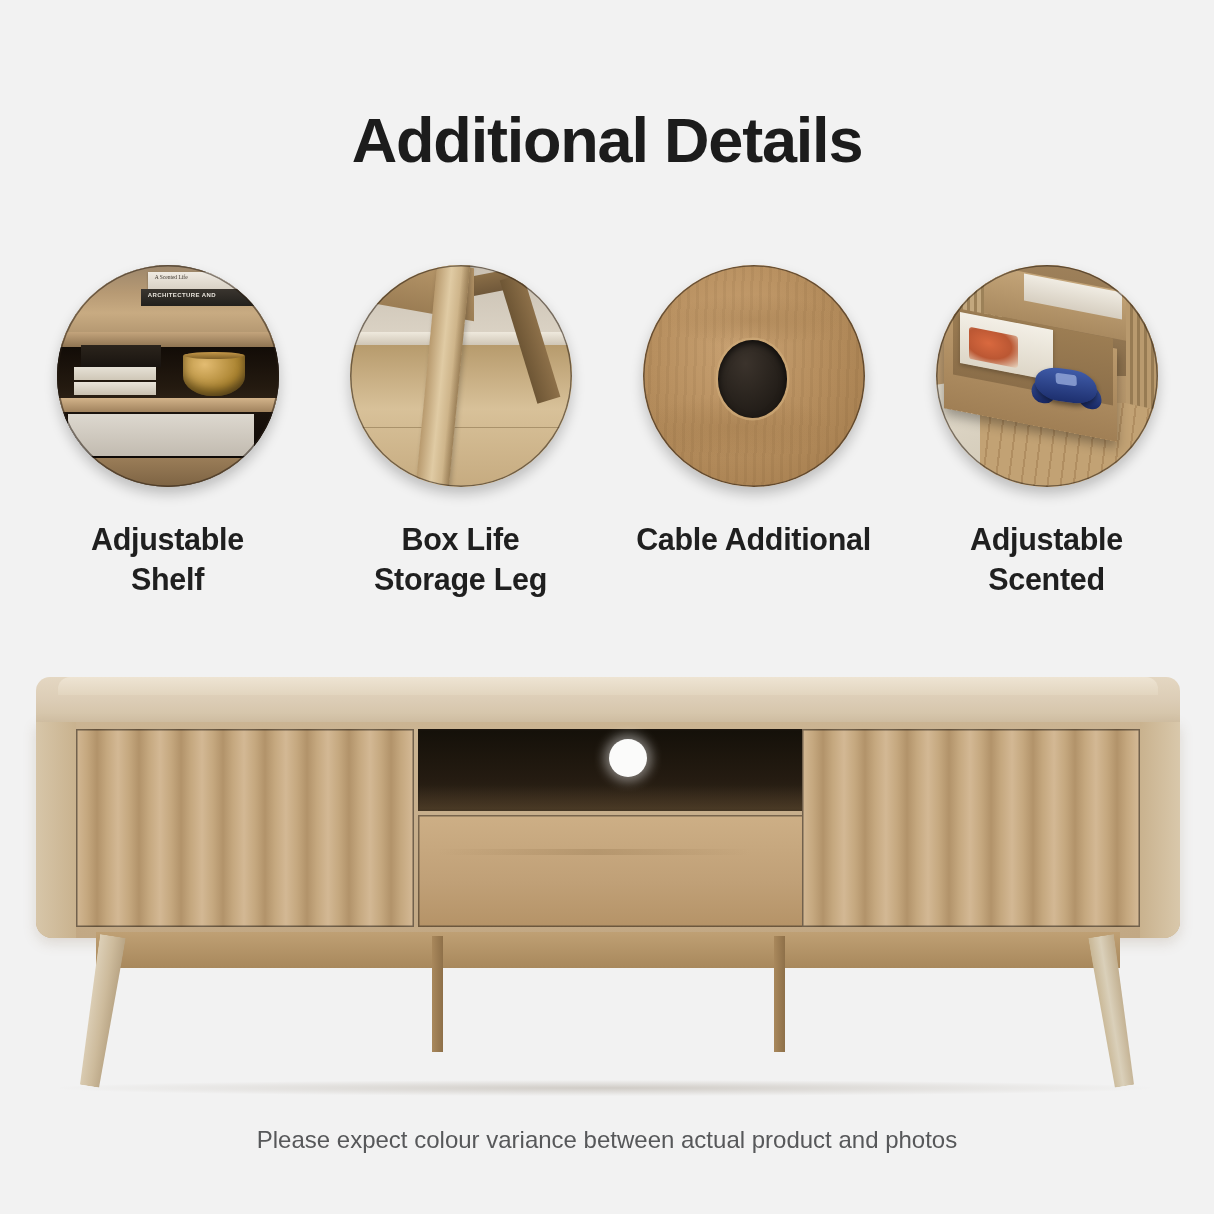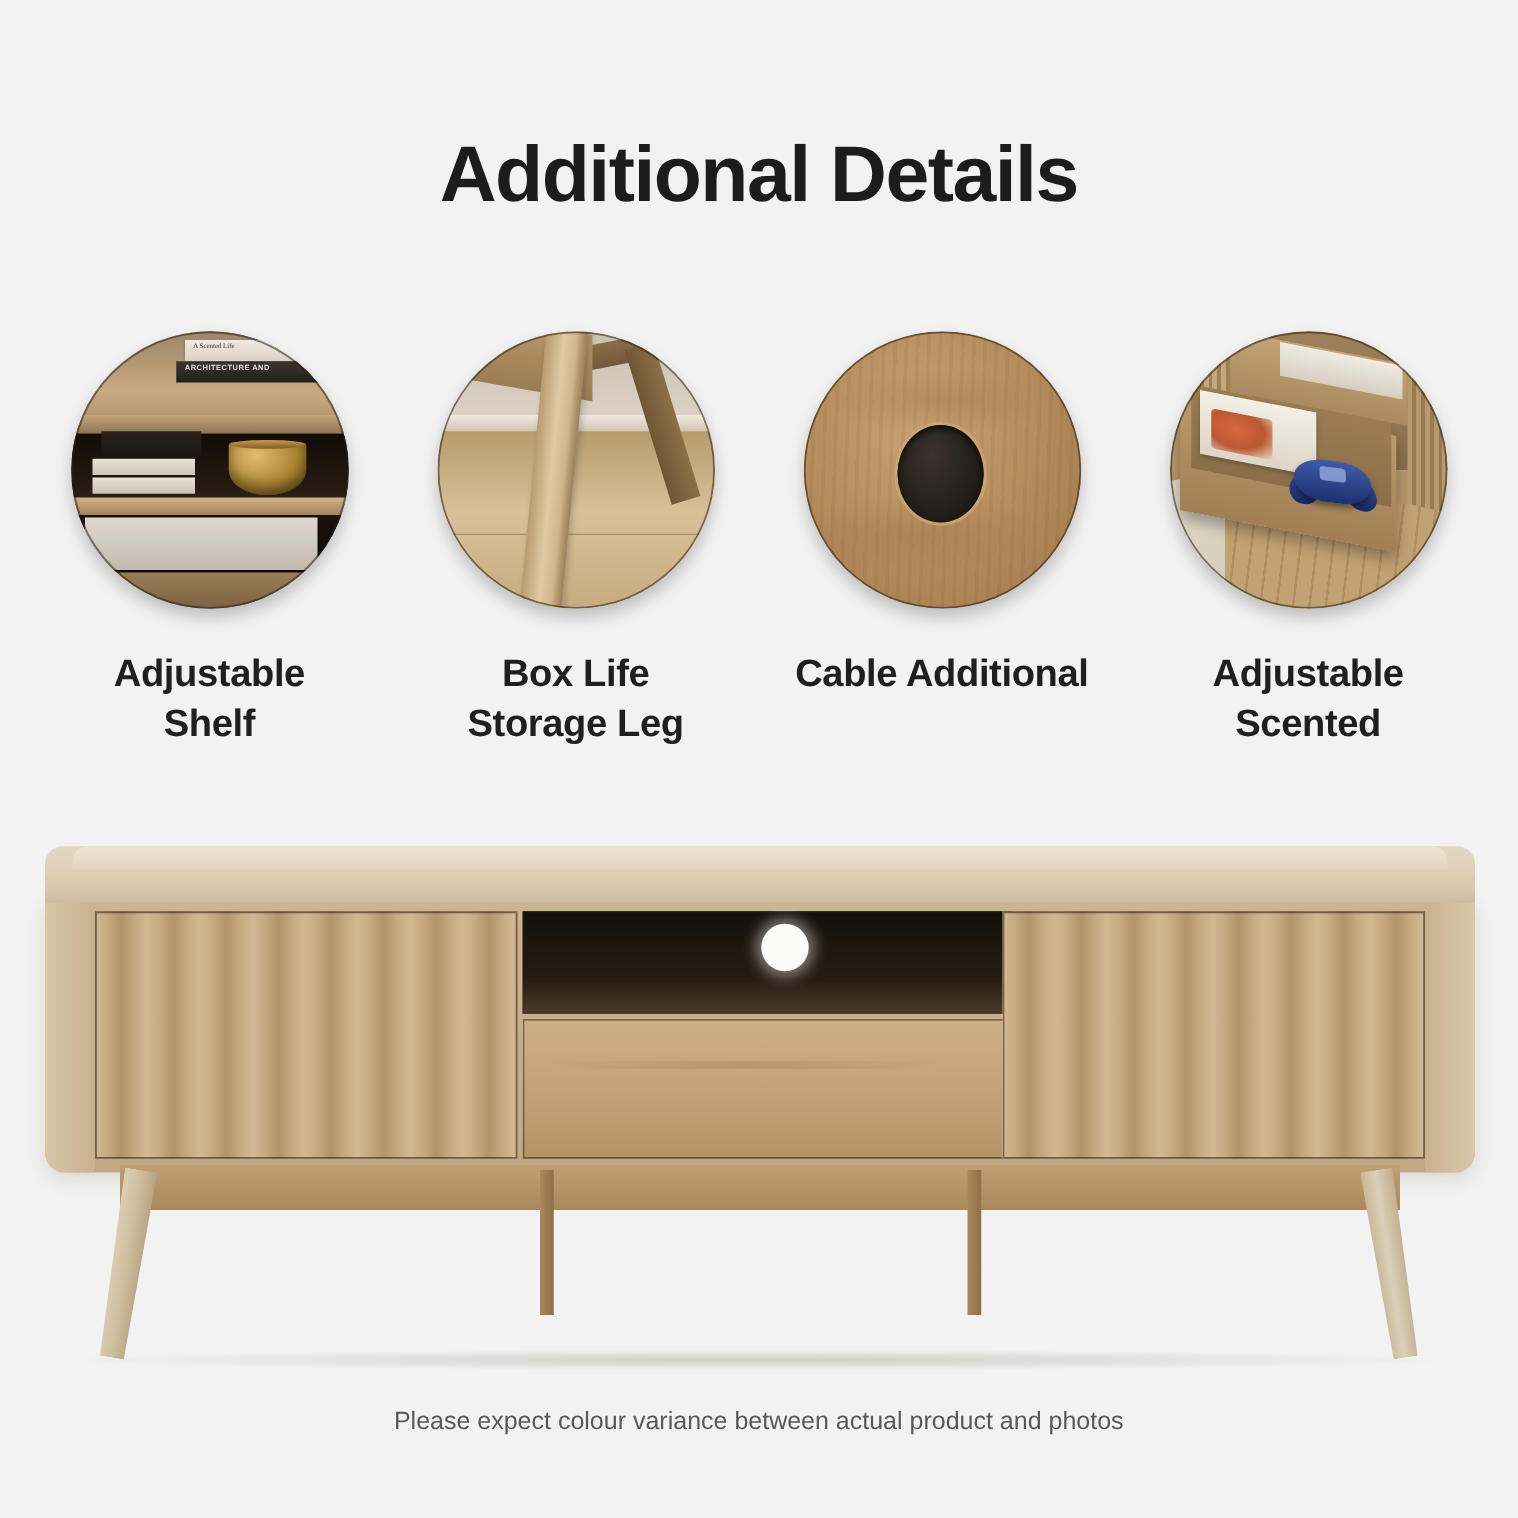--- a/index.html
+++ b/index.html
@@ -240,21 +240,21 @@
   .leg-mid.m1{left:432px;}
   .leg-mid.m2{left:774px;}
   .floor-shadow{
     position:absolute;left:60px;top:420px;width:1090px;height:16px;
     background:radial-gradient(ellipse at 50% 50%,rgba(120,105,85,.28),rgba(120,105,85,0) 72%);
   }
 
   
   .disclaimer{
     position:absolute;left:0;top:1122px;width:1214px;text-align:center;
-    font-size:20px;color:#57585a;line-height:1.52;
+    font-size:24px;color:#57585a;line-height:1.52;
   }
 </style>
 </head>
 <body>
 
 <div class="page-title">Additional Details</div>
 
 <div class="features">
 
   <div class="feature">

